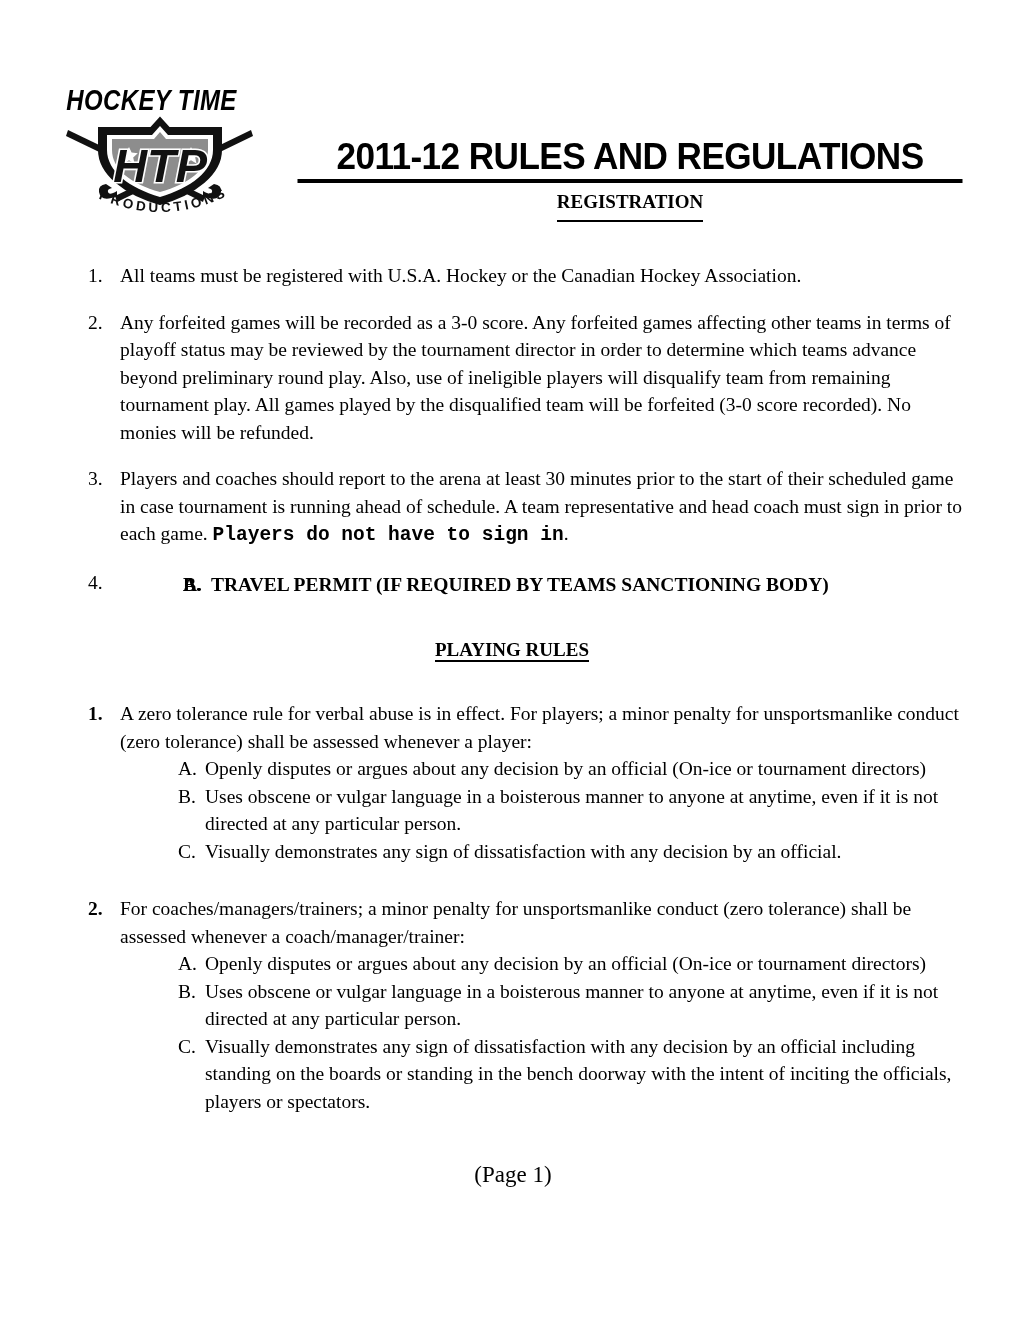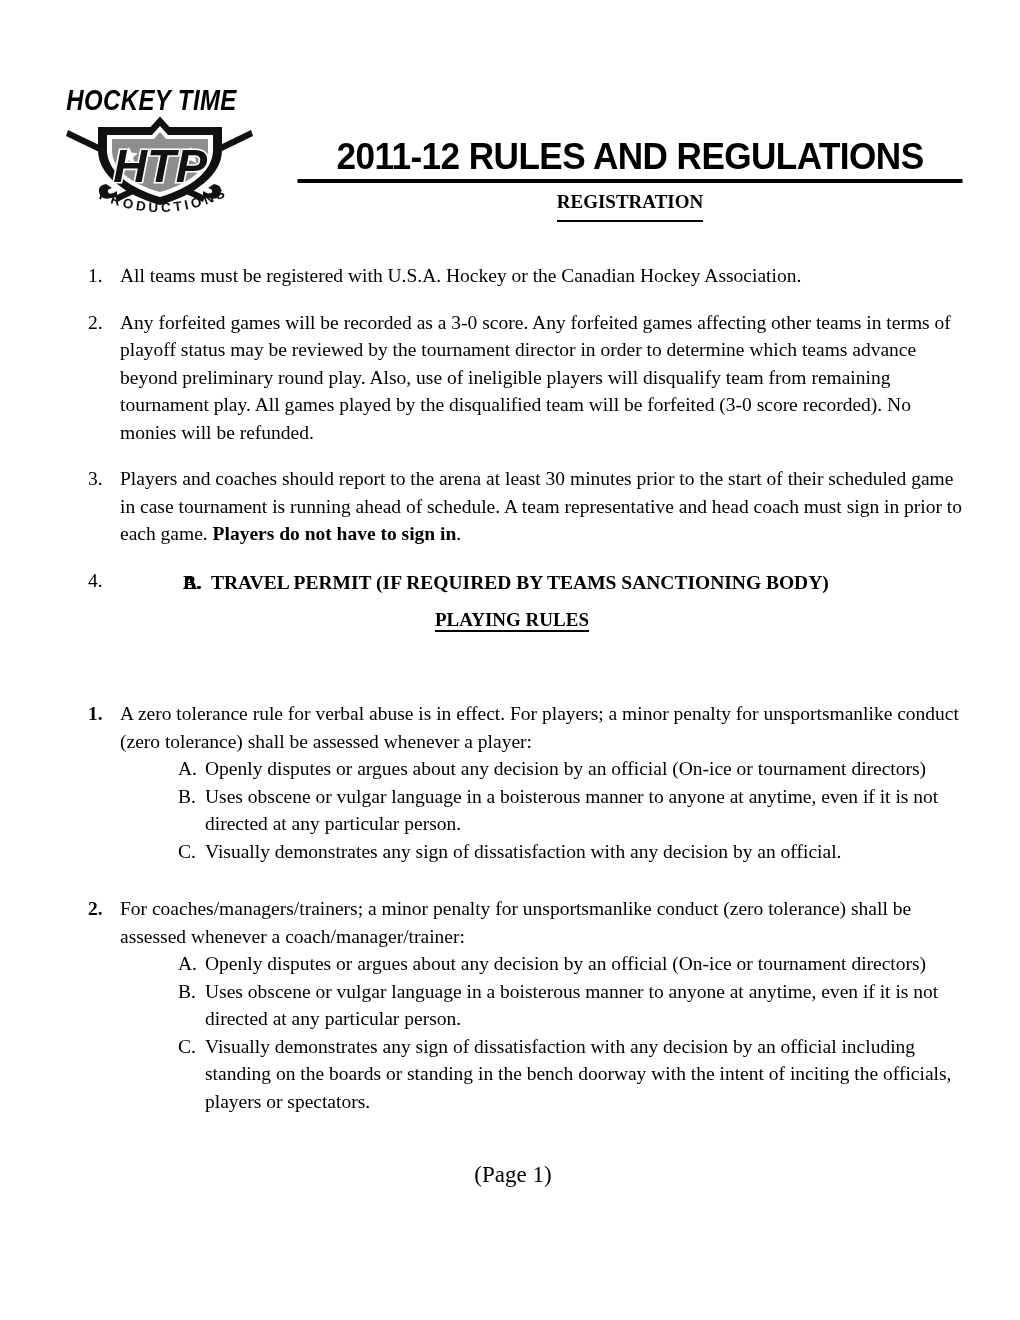--- a/index.html
+++ b/index.html
@@ -126,21 +126,21 @@
     font-weight: bold;
     margin-left: 95px;
     padding-left: 28px;
     line-height: 26px;
     font-size: 19.5px;
   }
 
   .sub-list { margin-top: 0; }
   .sub-list-spaced { margin-top: 22px; }
 
-  b, .b { font-weight: bold; }
+  b, .b { font-weight: bold; font-family: Liberation Mono, monospace; }
 
   .footer {
     position: absolute;
     left: 0;
     top: 1162px;
     width: 1020px;
     text-align: center;
     font-size: 23px;
   }
   .footer .inner { padding-left: 6px; }
@@ -224,21 +224,21 @@
   <div class="sub-list sub-list-spaced">
     <div class="subitem subitem-bold">
       <span class="letter">A.</span>
     </div>
     <div class="subitem subitem-bold">
       <span class="letter">B.</span>
       <span>TRAVEL PERMIT (IF REQUIRED BY TEAMS SANCTIONING BODY)</span>
     </div>
   </div>
 
-  <div class="section-heading" style="margin-top:13px;">
+  <div class="section-heading" style="margin-top:41px;">
     <span>PLAYING RULES</span>
   </div>
 </div>
 
 <div class="section section-playing">
 
   <div class="item bold-num item-tight">
     <span class="num">1.</span>
     <span>A zero tolerance rule for verbal abuse is in effect. For players; a minor penalty for unsportsmanlike conduct (zero tolerance) shall be assessed whenever a player:</span>
   </div>

